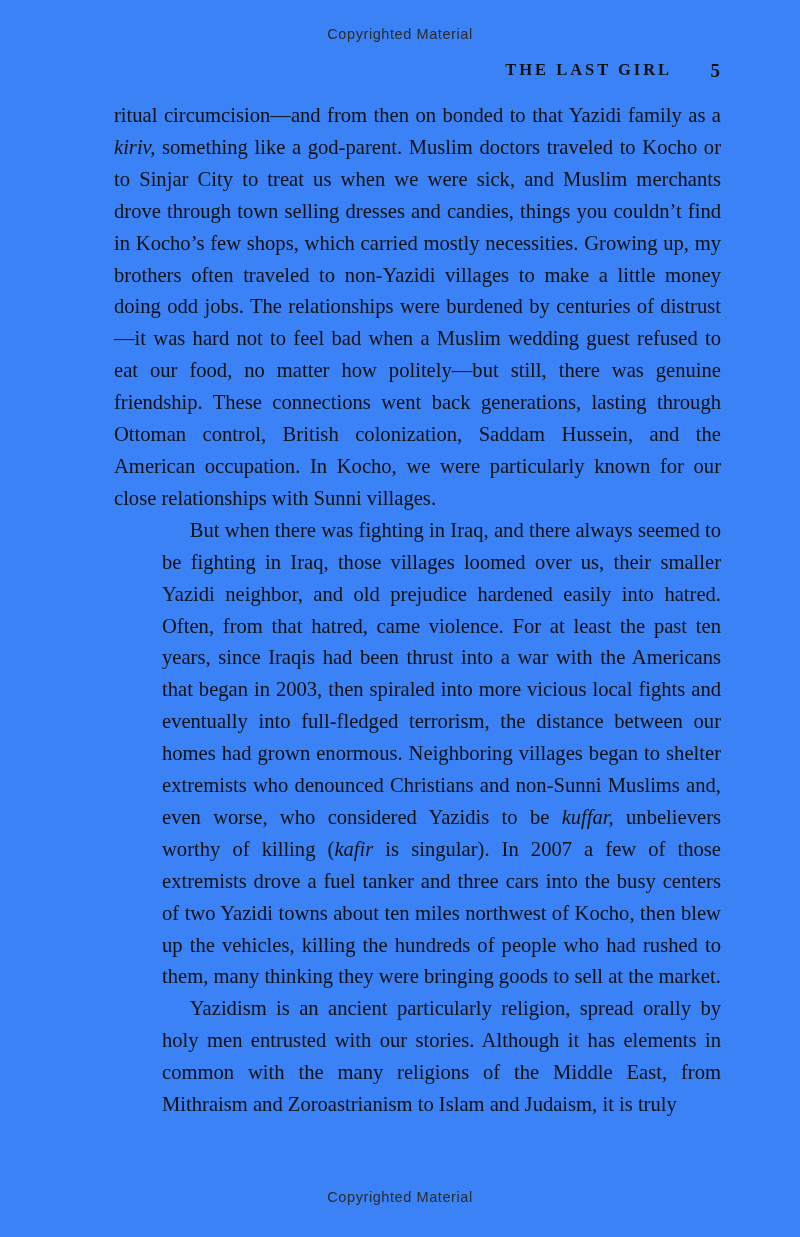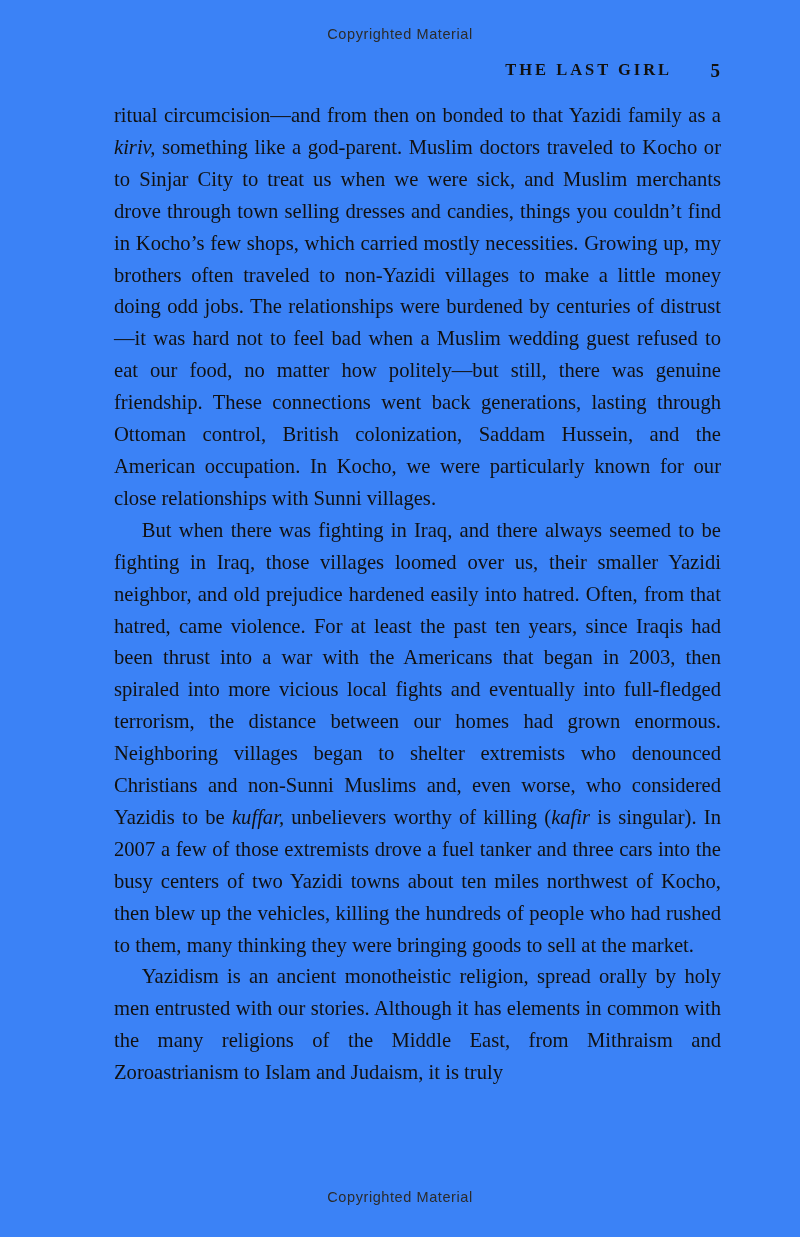--- a/index.html
+++ b/index.html
@@ -74,38 +74,39 @@
     text-align: justify;
     text-justify: inter-word;
     color: #111;
     hyphens: manual;
   }
   .body-text p {
     margin: 0;
   }
   .body-text p.indent {
     text-indent: 1.35em;
+    margin-left: 48px;
   }
   .body-text em {
     font-style: italic;
   }
 </style>
 </head>
 <body>
 
 <div class="page">
 
   <div class="watermark-top">Copyrighted Material</div>
 
   <div class="running-head">
     <span class="book-title">THE LAST GIRL</span>
     <span class="folio">5</span>
   </div>
 
   <div class="body-text" id="body-text">
       <p class=""><span>ritual circumcision—and from then on bonded to that Yazidi family as a </span><em>kiriv,</em><span> something like a god-parent. Muslim doctors traveled to Kocho or to Sinjar City to treat us when we were sick, and Muslim merchants drove through town selling dresses and candies, things you couldn’t find in Kocho’s few shops, which carried mostly necessities. Growing up, my brothers often traveled to non-Yazidi villages to make a little money doing odd jobs. The relationships were burdened by centuries of distrust—it was hard not to feel bad when a Muslim wedding guest refused to eat our food, no matter how politely—but still, there was genuine friendship. These connections went back generations, lasting through Ottoman control, British colonization, Saddam Hussein, and the American occupation. In Kocho, we were particularly known for our close relationships with Sunni villages.</span></p>
       <p class="indent"><span>But when there was fighting in Iraq, and there always seemed to be fighting in Iraq, those villages loomed over us, their smaller Yazidi neighbor, and old prejudice hardened easily into hatred. Often, from that hatred, came violence. For at least the past ten years, since Iraqis had been thrust into a war with the Americans that began in 2003, then spiraled into more vicious local fights and eventually into full-fledged terrorism, the distance between our homes had grown enormous. Neighboring villages began to shelter extremists who denounced Christians and non-Sunni Muslims and, even worse, who considered Yazidis to be </span><em>kuffar,</em><span> unbelievers worthy of killing (</span><em>kafir</em><span> is singular). In 2007 a few of those extremists drove a fuel tanker and three cars into the busy centers of two Yazidi towns about ten miles northwest of Kocho, then blew up the vehicles, killing the hundreds of people who had rushed to them, many thinking they were bringing goods to sell at the market.</span></p>
-      <p class="indent"><span>Yazidism is an ancient monotheistic religion, spread orally by holy men entrusted with our stories. Although it has elements in common with the many religions of the Middle East, from Mithraism and Zoroastrianism to Islam and Judaism, it is truly</span></p>
+      <p class="indent"><span>Yazidism is an ancient particularly religion, spread orally by holy men entrusted with our stories. Although it has elements in common with the many religions of the Middle East, from Mithraism and Zoroastrianism to Islam and Judaism, it is truly</span></p>
     </div>
 
   <div class="watermark-bottom">Copyrighted Material</div>
 
 </div>
 
 </body></html>

